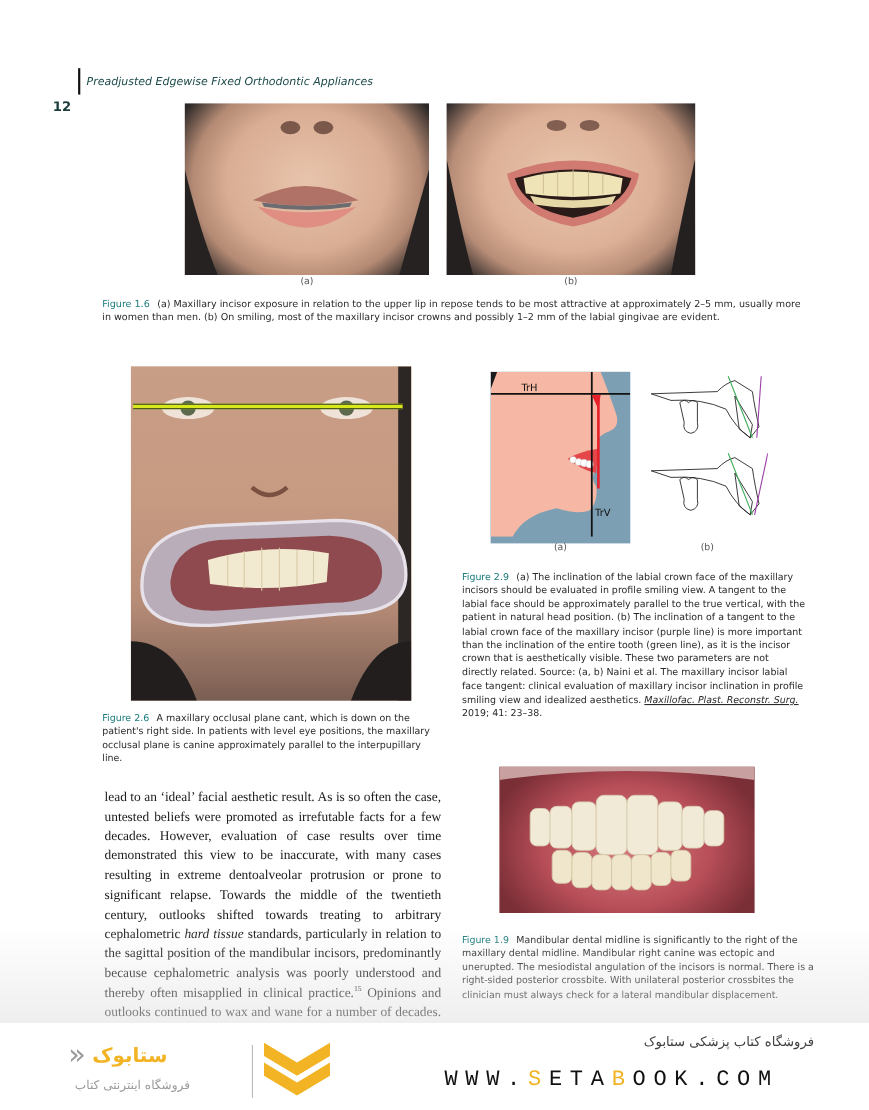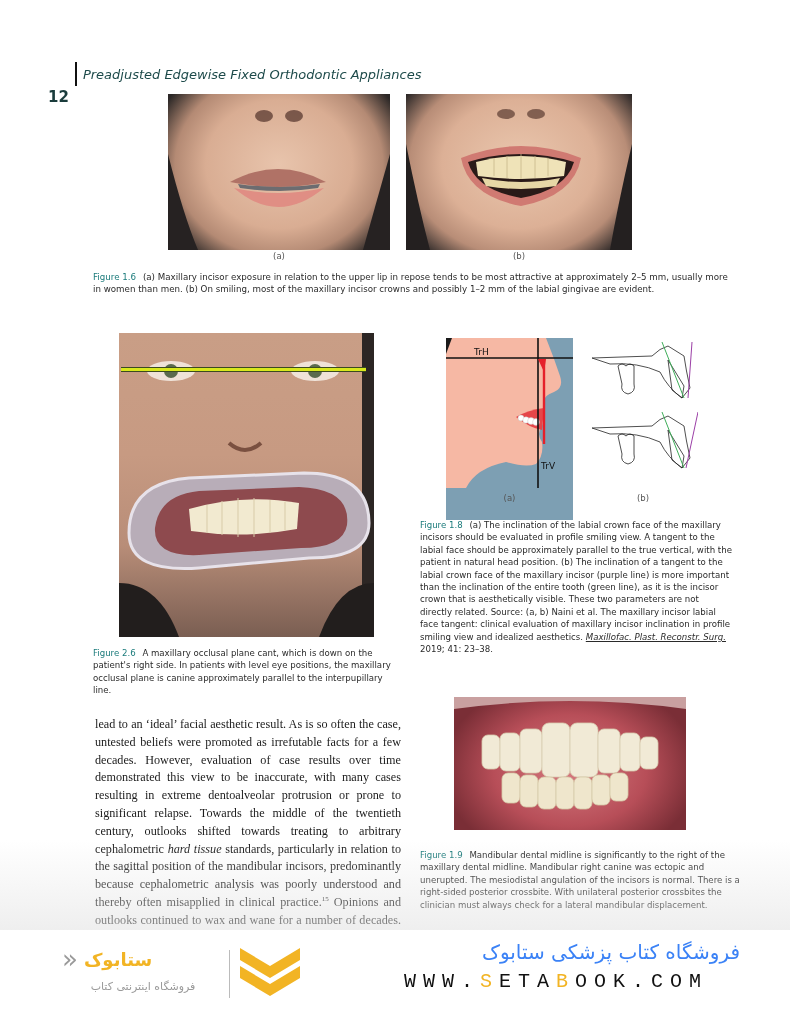--- a/index.html
+++ b/index.html
@@ -9,23 +9,23 @@
     font-family: "DejaVu Sans", sans-serif;
     color: #222;
   }
   .abs { position: absolute; }
   
   .bottom-shade {
     left: 0; top: 840px; width: 790px; height: 90px;
     background: linear-gradient(to bottom, rgba(255,255,255,0) 0%, rgba(225,225,225,0.55) 100%);
   }
   .running-head { left: 48px; top: 62px; height: 24px; display: flex; align-items: center; }
-  .page-num { font-family: "DejaVu Sans", sans-serif; font-weight: bold; font-size: 15px; color: #1a3c3c; margin-top: 46px; }
+  .page-num { font-family: "DejaVu Sans", sans-serif; font-weight: bold; font-size: 12px; color: #1a3c3c; margin-top: 46px; }
   .head-bar { width: 2px; height: 24px; background: #111; margin: 0 6px 0 6px; }
-  .head-title { font-family: "DejaVu Sans", sans-serif; font-style: italic; font-size: 13px; color: #1d4a4a; text-align: right; }
+  .head-title { font-family: "DejaVu Sans", sans-serif; font-style: italic; font-size: 10px; color: #1d4a4a; text-align: right; }
 
   .photo { overflow: hidden; }
   .sublabel { font-family: "DejaVu Sans", sans-serif; font-size: 8.5px; color: #555; text-align: center; }
 
   .caption {
     font-family: "DejaVu Sans", sans-serif; font-size: 8.6px; line-height: 12.4px; color: #2a2a2a;
   }
   .caption .fig { color: #1b7b7b; font-weight: normal; margin-right: 4px; }
   .caption .ital { font-style: italic; text-decoration: underline; }
 
@@ -114,21 +114,21 @@
     <rect x="0" y="0" width="255" height="304" fill="none"></rect>
   </svg>
   <div class="abs" style="left:2px; top:34px; width:245px; height:3px; background:#d8e81c; border-top:1px solid #3b4a20; border-bottom:1px solid #3b4a20;"></div>
 </div>
 
 <div class="abs caption" style="left:93px; top:647px; width:310px;">
   <span class="fig">Figure 2.6</span>
   <span>A maxillary occlusal plane cant, which is down on the patient's right side. In patients with level eye positions, the maxillary occlusal plane is canine approximately parallel to the interpupillary line.</span>
 </div>
 
-<div class="abs" style="left:446px; top:338px; width:127px; height:182px; background:#7d9fb3; overflow:hidden;">
+<div class="abs" style="left:446px; top:338px; width:127px; height:156px; background:#7d9fb3; overflow:hidden;">
   <svg width="127" height="150" viewBox="0 0 127 150">
     <path d="M0 0 L100 0 Q108 20 114 38 Q118 50 108 54 Q96 58 98 66 Q100 78 96 88 Q90 96 96 104 Q98 118 90 126 Q80 130 60 124 Q30 130 20 150 L0 150 Z" fill="#f6b8a4"></path>
     <path d="M0 0 L6 0 L0 16 Z" fill="#1a1a1a"></path>
     <path d="M70 79 Q82 72 98 70 L96 92 Q84 90 70 79 Z" fill="#e5464a"></path>
     <g fill="#ffffff" stroke="#bbb" stroke-width="0.4">
       <circle cx="75" cy="80" r="3"></circle>
         <circle cx="80" cy="82" r="3.2"></circle>
         <circle cx="85" cy="83" r="3.4"></circle>
         <circle cx="90" cy="84" r="3.4"></circle>
     </g>
@@ -154,21 +154,21 @@
     </g>
     <line x1="74" y1="2" x2="96" y2="58" stroke="#3fae5a" stroke-width="1"></line>
     <line x1="104" y1="2" x2="100" y2="58" stroke="#9b3fa6" stroke-width="1"></line>
     <line x1="74" y1="72" x2="96" y2="128" stroke="#3fae5a" stroke-width="1"></line>
     <line x1="110" y1="72" x2="98" y2="128" stroke="#9b3fa6" stroke-width="1"></line>
   </svg>
 </div>
 <div class="abs sublabel" style="left:588px; top:493px; width:110px;">(b)</div>
 
 <div class="abs caption" style="left:420px; top:519px; width:312px;">
-  <span class="fig">Figure 1.8</span>
+  <span class="fig">Figure 2.9</span>
   <span>(a) The inclination of the labial crown face of the maxillary incisors should be evaluated in profile smiling view. A tangent to the labial face should be approximately parallel to the true vertical, with the patient in natural head position. (b) The inclination of a tangent to the labial crown face of the maxillary incisor (purple line) is more important than the inclination of the entire tooth (green line), as it is the incisor crown that is aesthetically visible. These two parameters are not directly related. Source: (a, b) Naini et al. The maxillary incisor labial face tangent: clinical evaluation of maxillary incisor inclination in profile smiling view and idealized aesthetics.</span>
   <span class="ital">Maxillofac. Plast. Reconstr. Surg.</span><span> 2019; 41: 23–38.</span>
 </div>
 
 <div class="abs body-text" style="left:95px; top:716px; width:306px;">
   <span>lead to an ‘ideal’ facial aesthetic result. As is so often the case, untested beliefs were promoted as irrefutable facts for a few decades. However, evaluation of case results over time demonstrated this view to be inaccurate, with many cases resulting in extreme dentoalveolar protrusion or prone to significant relapse. Towards the middle of the twentieth century, outlooks shifted towards treating to arbitrary cephalometric </span><span class="ital">hard tissue</span><span> standards, particularly in relation to the sagittal position of the mandibular incisors, predominantly because cephalometric analysis was poorly understood and thereby often misapplied in clinical practice.</span><sup>15</sup><span> Opinions and outlooks continued to wax and wane for a number of decades. Parallel to, but separate</span>
 </div>
 
 <div class="abs photo" style="left:454px; top:697px; width:232px; height:133px; background: radial-gradient(ellipse 55% 70% at 50% 55%, #d67a80 0%, #b74e58 60%, #7a2e36 100%);">
   <svg width="232" height="133" viewBox="0 0 232 133">
@@ -207,19 +207,19 @@
   <svg class="abs" style="left:238px; top:14px;" width="64" height="54" viewBox="0 0 64 54">
     <path d="M2 4 L32 22 L62 4 L62 16 L32 34 L2 16 Z" fill="#f2b424"></path>
     <path d="M2 22 L32 40 L62 22 L62 34 L32 52 L2 34 Z" fill="#f2b424"></path>
   </svg>
   <div class="abs" style="left:229px; top:20px; width:1px; height:48px; background:#bbb;"></div>
 
   <div class="abs persian" style="left:62px; top:12px; width:160px; height:34px; display:flex; align-items:center; justify-content:flex-end;">
     <span style="font-size:18px; font-weight:bold; color:#f2b424; letter-spacing:1px;">ستابوک</span>
     <span style="font-size:26px; color:#9a9a9a; margin-right:6px;">«</span>
   </div>
-  <div class="abs persian" style="left:68px; top:50px; width:150px; font-size:11px; color:#9a9a9a; text-align:center;">فروشگاه اینترنتی کتاب</div>
-
-  <div class="abs persian" style="left:420px; top:10px; width:320px; font-size:20px; color:#3b82f6; text-align:right;">فروشگاه کتاب پزشکی ستابوک</div>
+  <div class="abs persian" style="left:68px; top:50px; width:150px; font-size:11px; color:#9a9a9a; text-align:left;">فروشگاه اینترنتی کتاب</div>
+
+  <div class="abs persian" style="left:420px; top:10px; width:320px; font-size:12px; color:#404040; text-align:right;">فروشگاه کتاب پزشکی ستابوک</div>
   <div class="abs url" style="left:404px; top:40px;">
     <span>WWW.</span><span class="hl">S</span><span>ETA</span><span class="hl">B</span><span>OOK.COM</span>
   </div>
 </div>
 
 </body></html>

